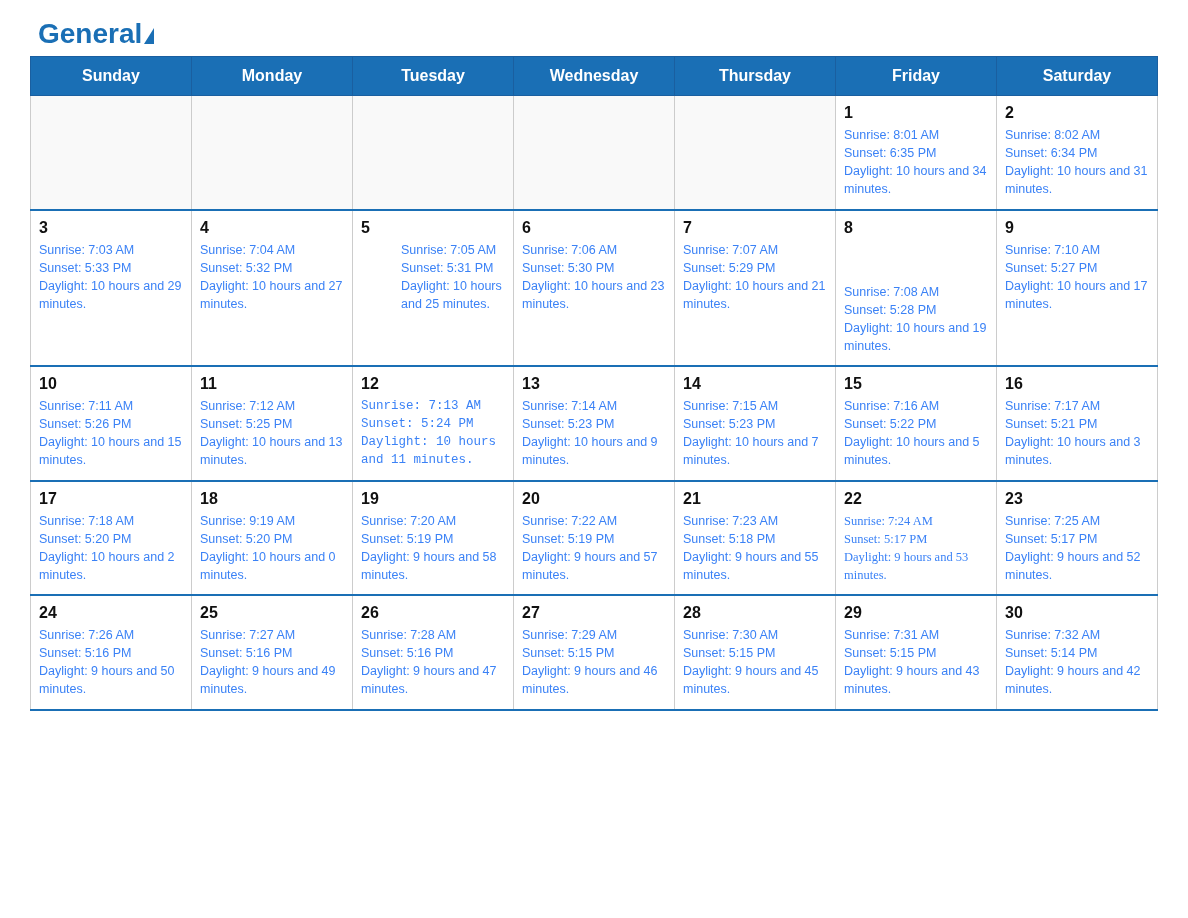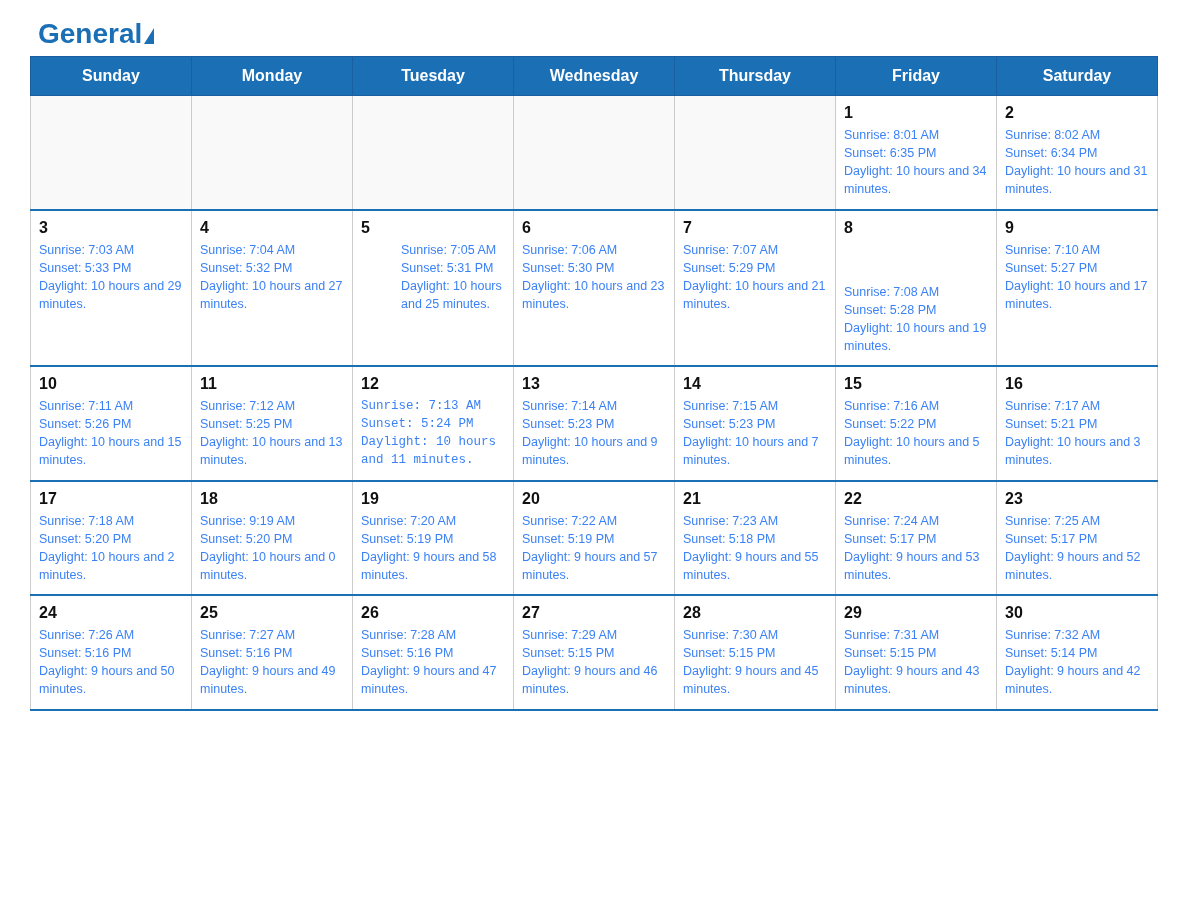--- a/index.html
+++ b/index.html
@@ -267,21 +267,21 @@
 Daylight: 9 hours and 57 minutes.</div>
         </td>
         <td>
           <div class="day-number">21</div>
           <div class="day-info" style="white-space: pre-line;">Sunrise: 7:23 AM
 Sunset: 5:18 PM
 Daylight: 9 hours and 55 minutes.</div>
         </td>
         <td>
           <div class="day-number">22</div>
-          <div class="day-info" style="white-space: pre-line;">Sunrise: 7:24 AM
+          <div class="day-info" style="white-space: pre-line; font-family: Liberation Serif, serif;">Sunrise: 7:24 AM
 Sunset: 5:17 PM
 Daylight: 9 hours and 53 minutes.</div>
         </td>
         <td>
           <div class="day-number">23</div>
           <div class="day-info" style="white-space: pre-line;">Sunrise: 7:25 AM
 Sunset: 5:17 PM
 Daylight: 9 hours and 52 minutes.</div>
         </td>
       </tr>

